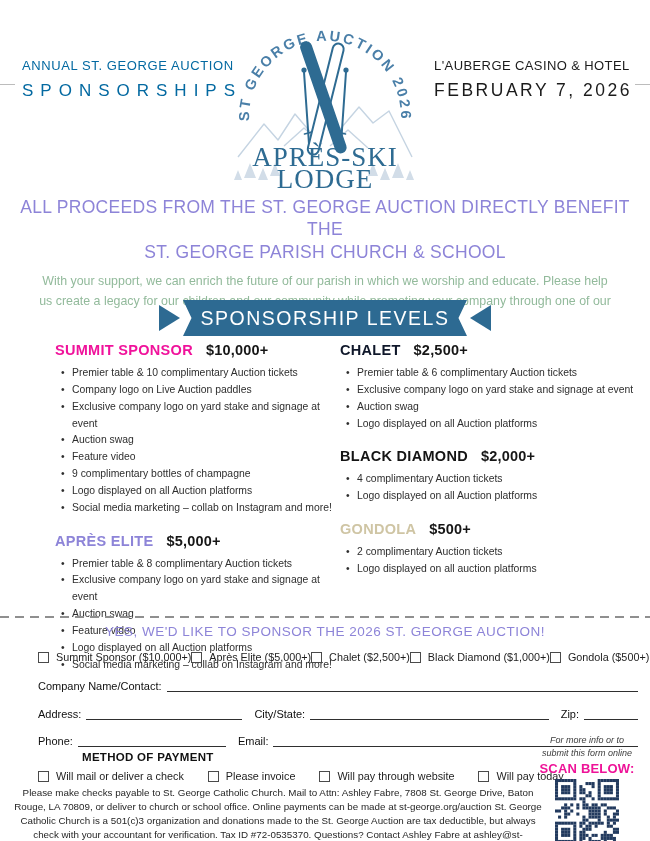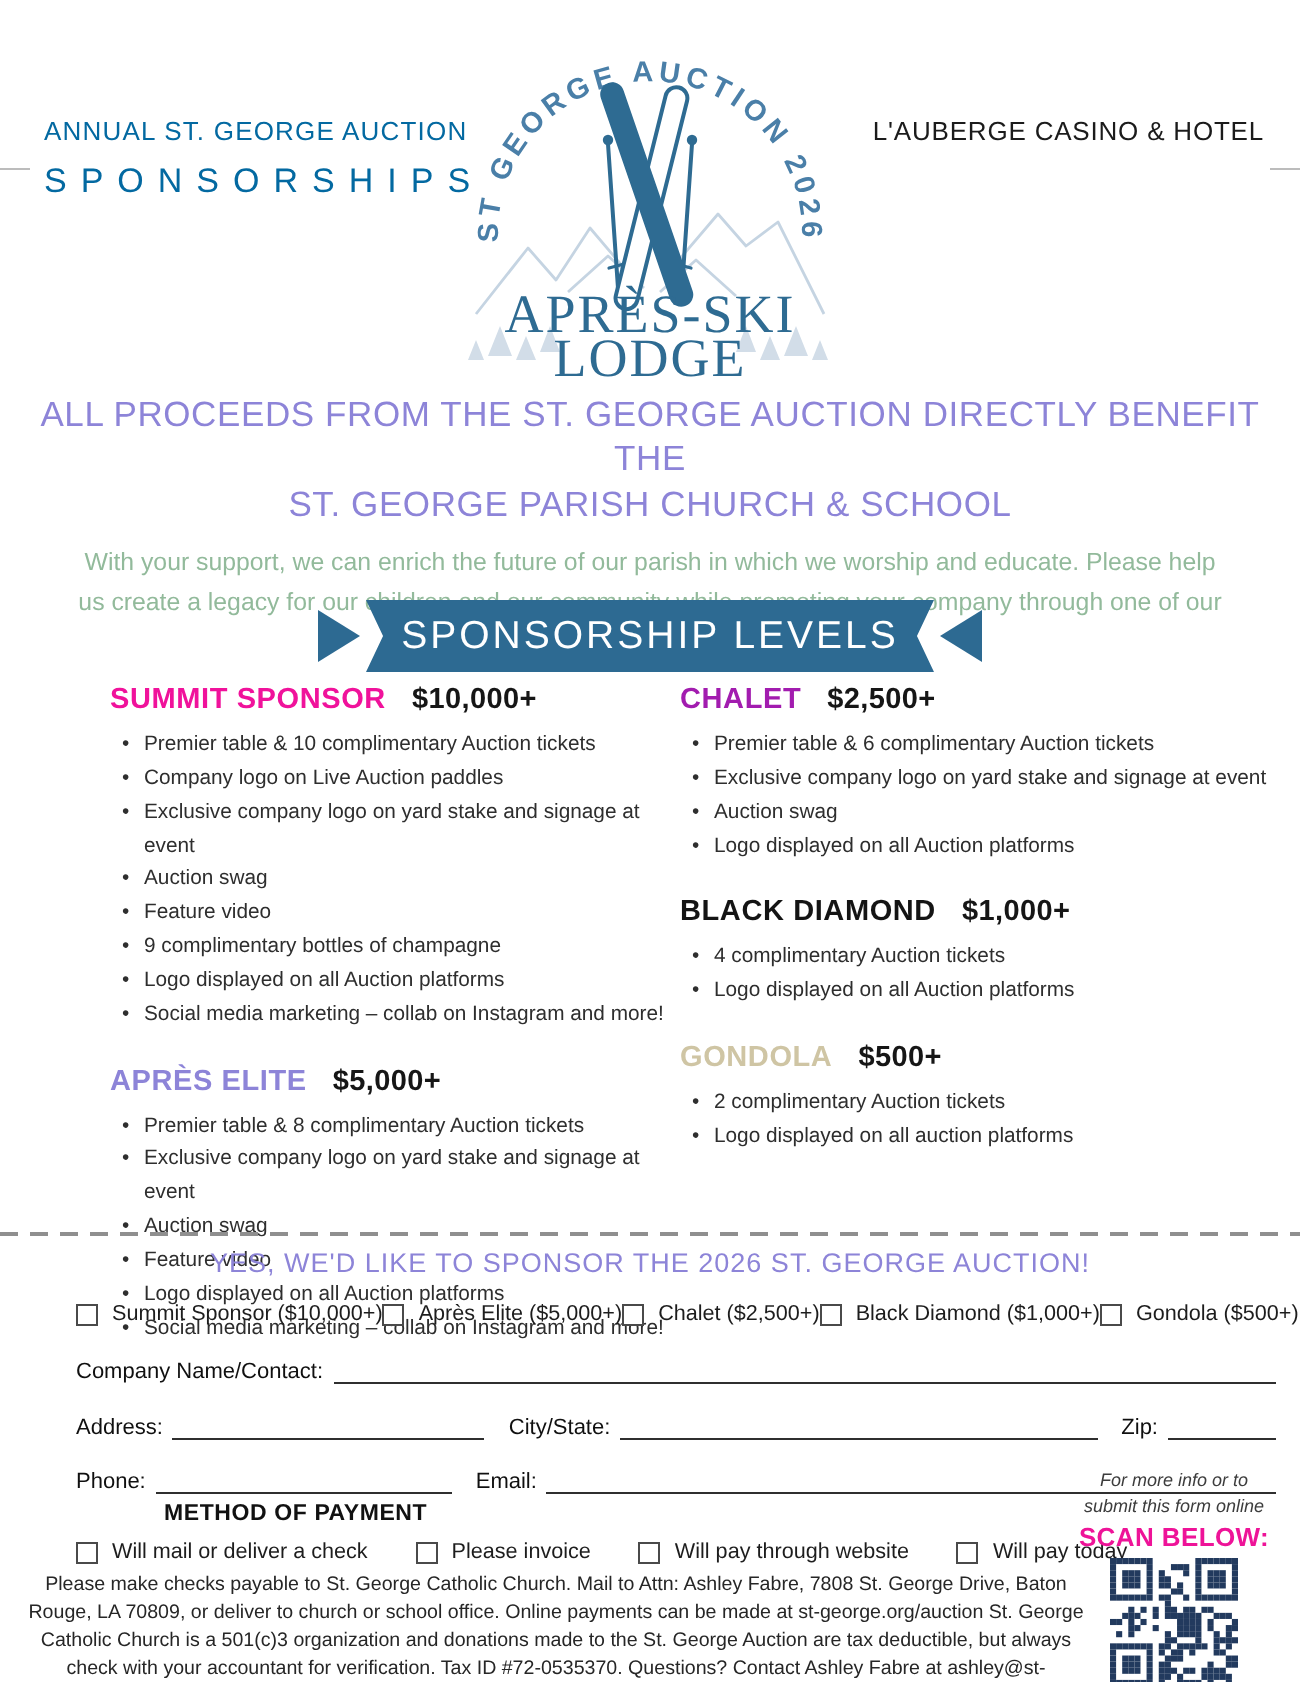--- a/index.html
+++ b/index.html
@@ -126,20 +126,21 @@
           <rect x="87" y="24" width="12" height="118" rx="6" fill="#2e6b92"></rect>
         </g>
       </g>
 
       <text class="lg1" x="93" y="152">APRÈS-SKI</text>
       <text class="lg2" x="93" y="174">LODGE</text>
     </svg>
 
     <div class="hdr-right">
       <div class="l1">L'AUBERGE CASINO &amp; HOTEL</div>
+      <div class="l2">FEBRUARY 7, 2026</div>
     </div>
   </header>
 
   <section class="intro">
     <div class="intro-heading">
       <span>ALL PROCEEDS FROM THE ST. GEORGE AUCTION DIRECTLY BENEFIT THE</span><br>
       <span>ST. GEORGE PARISH CHURCH &amp; SCHOOL</span>
     </div>
     <p class="intro-body">With your support, we can enrich the future of our parish in which we worship and educate. Please help us create a legacy for our children and our community while promoting your company through one of our numerous sponsorship options!</p>
   </section>
@@ -179,34 +180,34 @@
             <li>Auction swag</li>
             <li>Feature video</li>
             <li>Logo displayed on all Auction platforms</li>
             <li>Social media marketing – collab on Instagram and more!</li>
           </ul>
         </section>
       </div>
     <div class="col c2" id="col-right">
         <section class="level">
           <h3>
-            <span style="color: #a21caf;">CHALET</span>
+            <span style="color: #0f172a;">CHALET</span>
             <span class="price">$2,500+</span>
           </h3>
           <ul>
             <li>Premier table &amp; 6 complimentary Auction tickets</li>
             <li>Exclusive company logo on yard stake and signage at event</li>
             <li>Auction swag</li>
             <li>Logo displayed on all Auction platforms</li>
           </ul>
         </section>
         <section class="level">
           <h3>
             <span style="color: rgb(20, 20, 20);">BLACK DIAMOND</span>
-            <span class="price">$1,000+</span>
+            <span class="price">$2,000+</span>
           </h3>
           <ul>
             <li>4 complimentary Auction tickets</li>
             <li>Logo displayed on all Auction platforms</li>
           </ul>
         </section>
         <section class="level">
           <h3>
             <span style="color: rgb(207, 197, 164);">GONDOLA</span>
             <span class="price">$500+</span>

